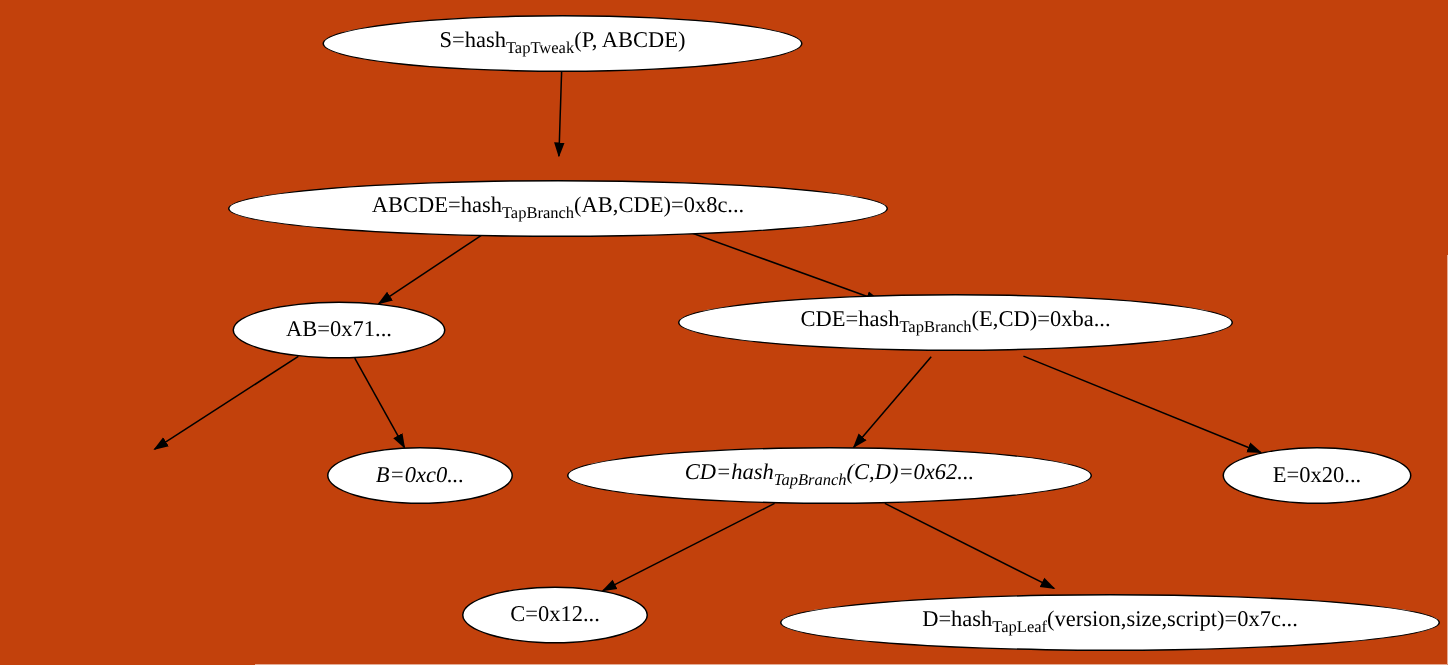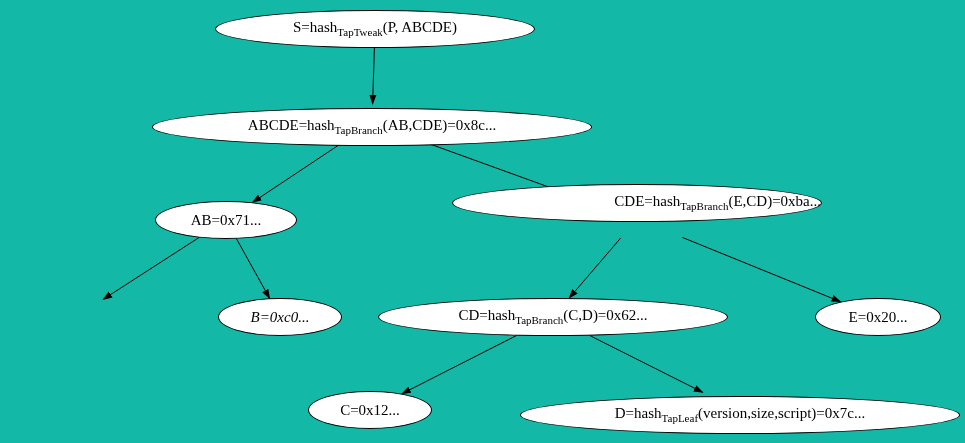--- a/index.html
+++ b/index.html
@@ -4,21 +4,21 @@
 <style>
   html, body {
     margin: 0;
     padding: 0;
     background: #ffffff;
   }
   #canvas {
     position: relative;
     width: 965px;
     height: 443px;
-    background: #14b8a6;
+    background: #c2410c;
     font-family: "Liberation Serif", "DejaVu Serif", serif;
     overflow: hidden;
   }
   #edges {
     position: absolute;
     left: 0;
     top: 0;
     pointer-events: none;
   }
   .node {
@@ -62,33 +62,33 @@
       <line class="edge" x1="198.9" y1="237.6" x2="103.1" y2="299.4" stroke="#000000" marker-end="url(#arrowhead)"></line>
       <line class="edge" x1="236.5" y1="238.8" x2="269.6" y2="298.3" stroke="#000000" marker-end="url(#arrowhead)"></line>
       <line class="edge" x1="620.8" y1="237.9" x2="569.2" y2="298.1" stroke="#000000" marker-end="url(#arrowhead)"></line>
       <line class="edge" x1="682.3" y1="237.4" x2="840.5" y2="301.7" stroke="#000000" marker-end="url(#arrowhead)"></line>
       <line class="edge" x1="516.4" y1="335.6" x2="402.0" y2="393.7" stroke="#000000" marker-end="url(#arrowhead)"></line>
       <line class="edge" x1="589.9" y1="335.6" x2="702.7" y2="392.3" stroke="#000000" marker-end="url(#arrowhead)"></line>
     </svg>
 <div class="node" style="left: 215px; top: 10px; width: 320px; height: 38px; border-color: rgb(0, 0, 0);">
       <span class="label"><span>S=hash</span><sub>TapTweak</sub><span>(P, ABCDE)</span></span>
     </div>
-    <div class="node" style="left: 152px; top: 108px; width: 440px; height: 38px; border-color: rgb(0, 0, 0); font-family: Liberation Serif, serif;">
+    <div class="node" style="left: 152px; top: 120px; width: 440px; height: 38px; border-color: rgb(0, 0, 0); font-family: Liberation Serif, serif;">
       <span class="label"><span>ABCDE=hash</span><sub>TapBranch</sub><span>(AB,CDE)=0x8c...</span></span>
     </div>
     <div class="node" style="left: 155px; top: 201px; width: 142px; height: 38px; border-color: rgb(0, 0, 0);">
       <span class="label"><span>AB=0x71...</span></span>
     </div>
-    <div class="node" style="left: 452px; top: 184px; width: 370px; height: 38px; border-color: rgb(0, 0, 0); justify-content: flex-end;">
+    <div class="node" style="left: 452px; top: 196px; width: 370px; height: 38px; border-color: rgb(0, 0, 0);">
       <span class="label"><span>CDE=hash</span><sub>TapBranch</sub><span>(E,CD)=0xba...</span></span>
     </div>
     <div class="node" style="left: 218px; top: 298px; width: 124px; height: 38px; border-color: rgb(0, 0, 0); font-style: italic;">
       <span class="label"><span>B=0xc0...</span></span>
     </div>
-    <div class="node" style="left: 378px; top: 298px; width: 350px; height: 38px; border-color: rgb(0, 0, 0);">
+    <div class="node" style="left: 378px; top: 298px; width: 350px; height: 38px; border-color: rgb(0, 0, 0); font-style: italic;">
       <span class="label"><span>CD=hash</span><sub>TapBranch</sub><span>(C,D)=0x62...</span></span>
     </div>
     <div class="node" style="left: 815px; top: 298px; width: 126px; height: 38px; border-color: rgb(0, 0, 0);">
       <span class="label"><span>E=0x20...</span></span>
     </div>
     <div class="node" style="left: 308px; top: 391px; width: 124px; height: 38px; border-color: rgb(0, 0, 0); text-align: center;">
       <span class="label"><span>C=0x12...</span></span>
     </div>
     <div class="node" style="left: 520px; top: 396px; width: 440px; height: 38px; border-color: rgb(0, 0, 0);">
       <span class="label"><span>D=hash</span><sub>TapLeaf</sub><span>(version,size,script)=0x7c...</span></span>

